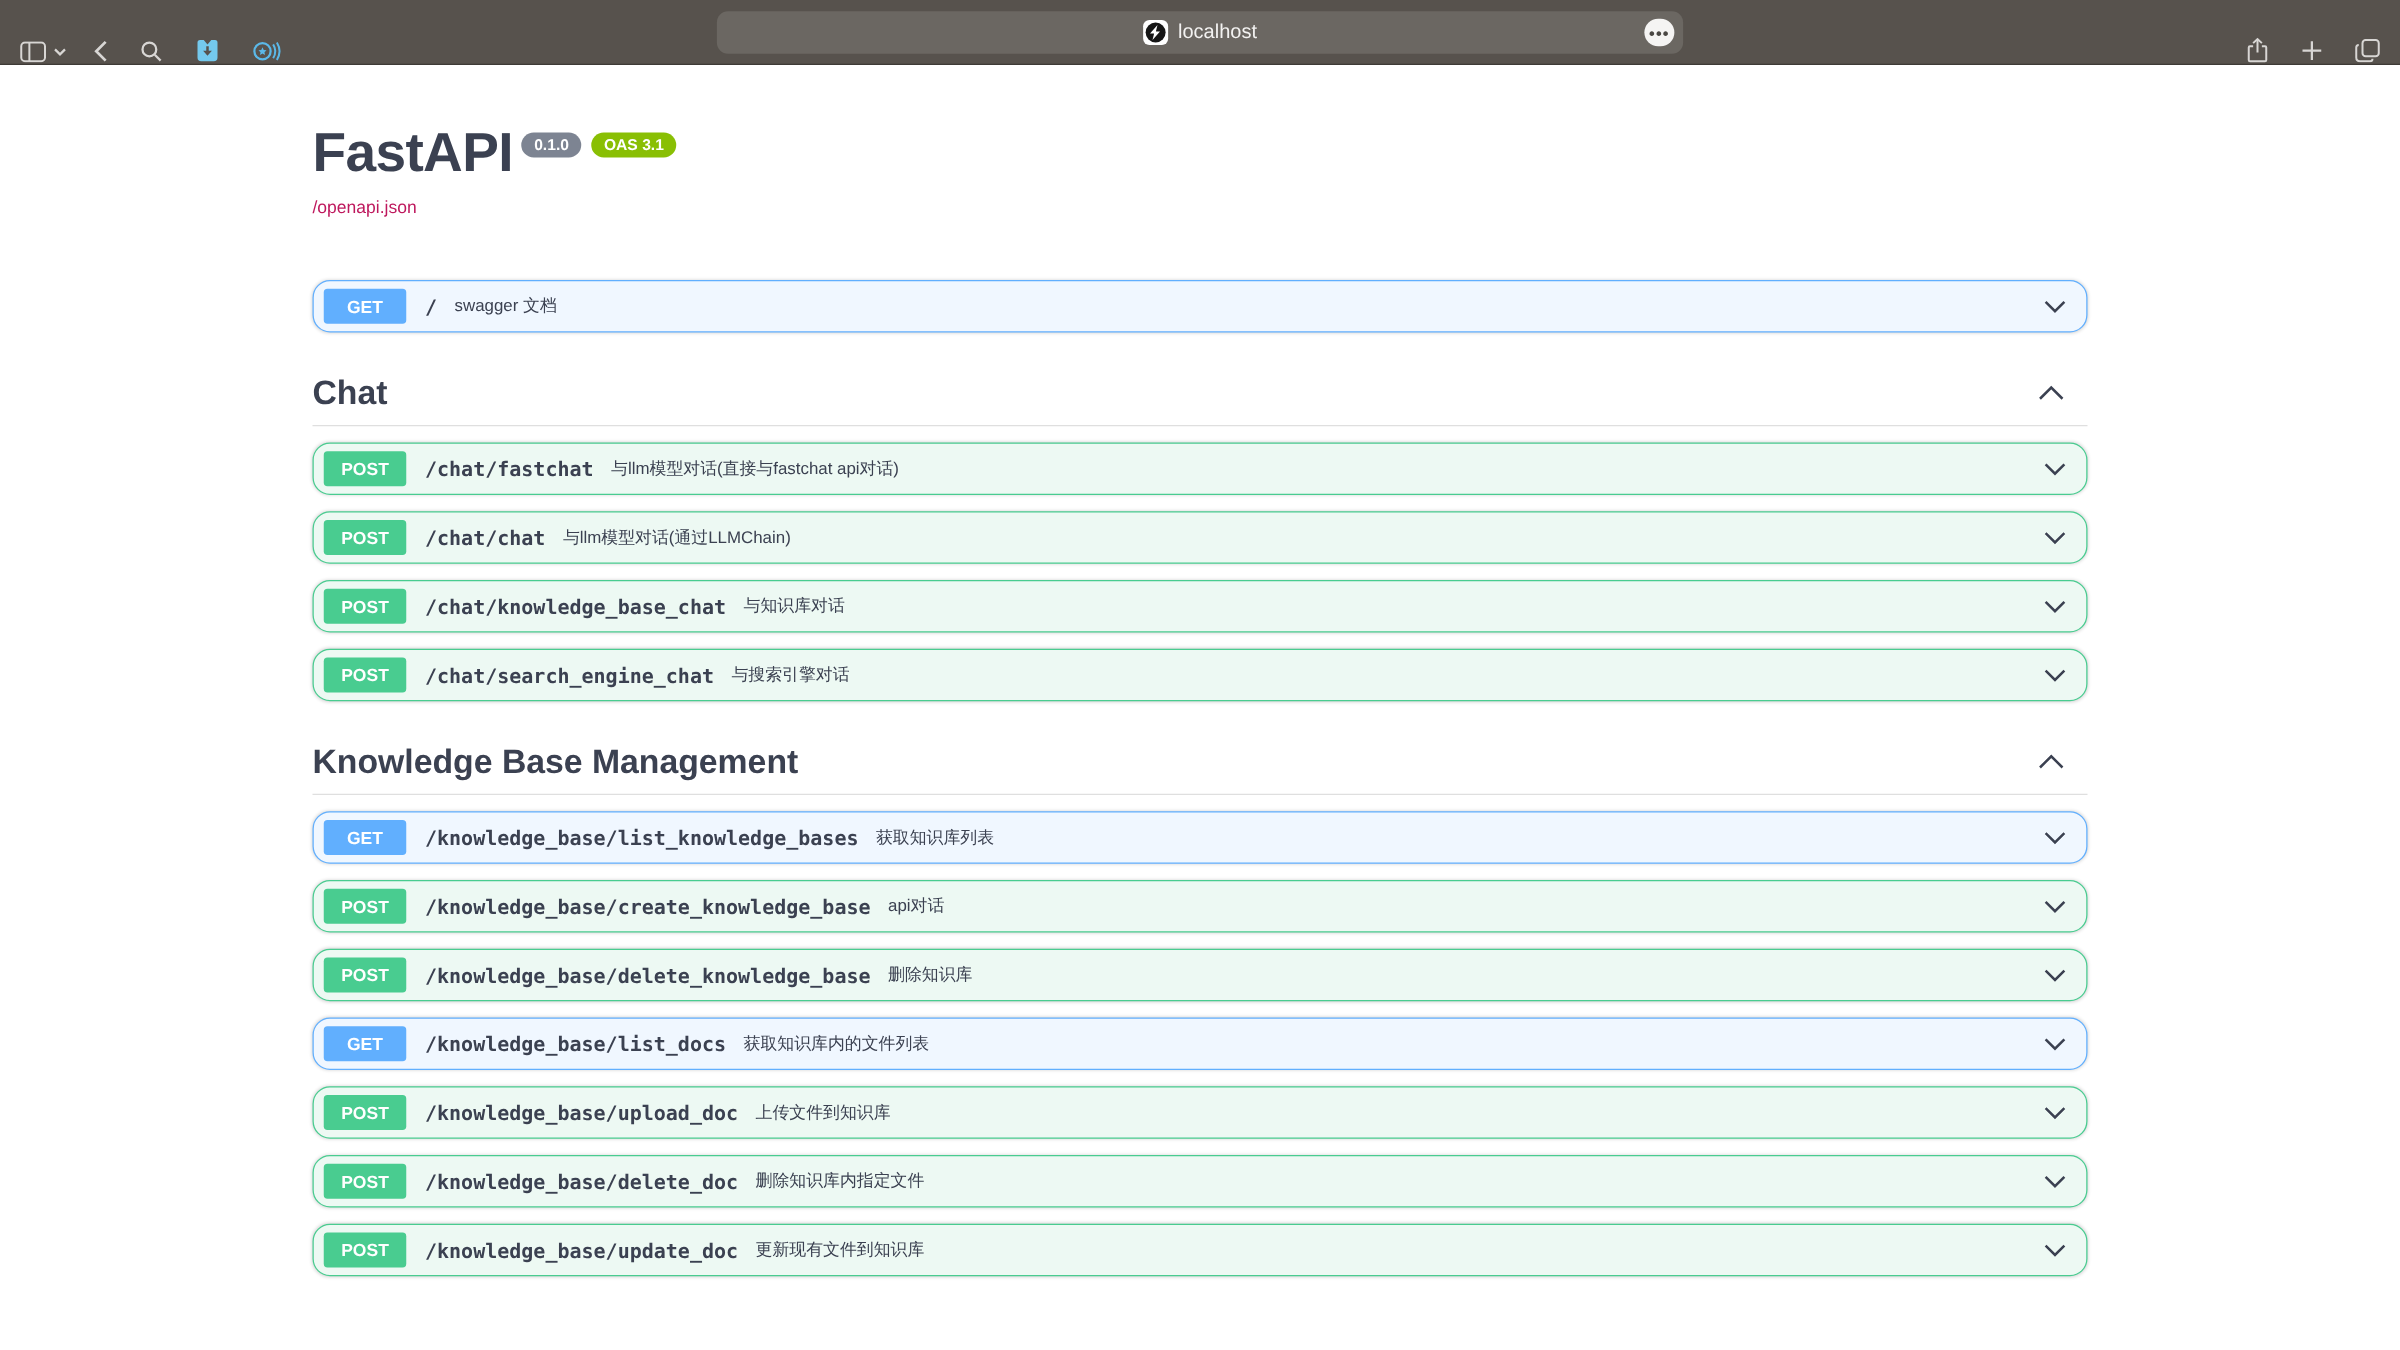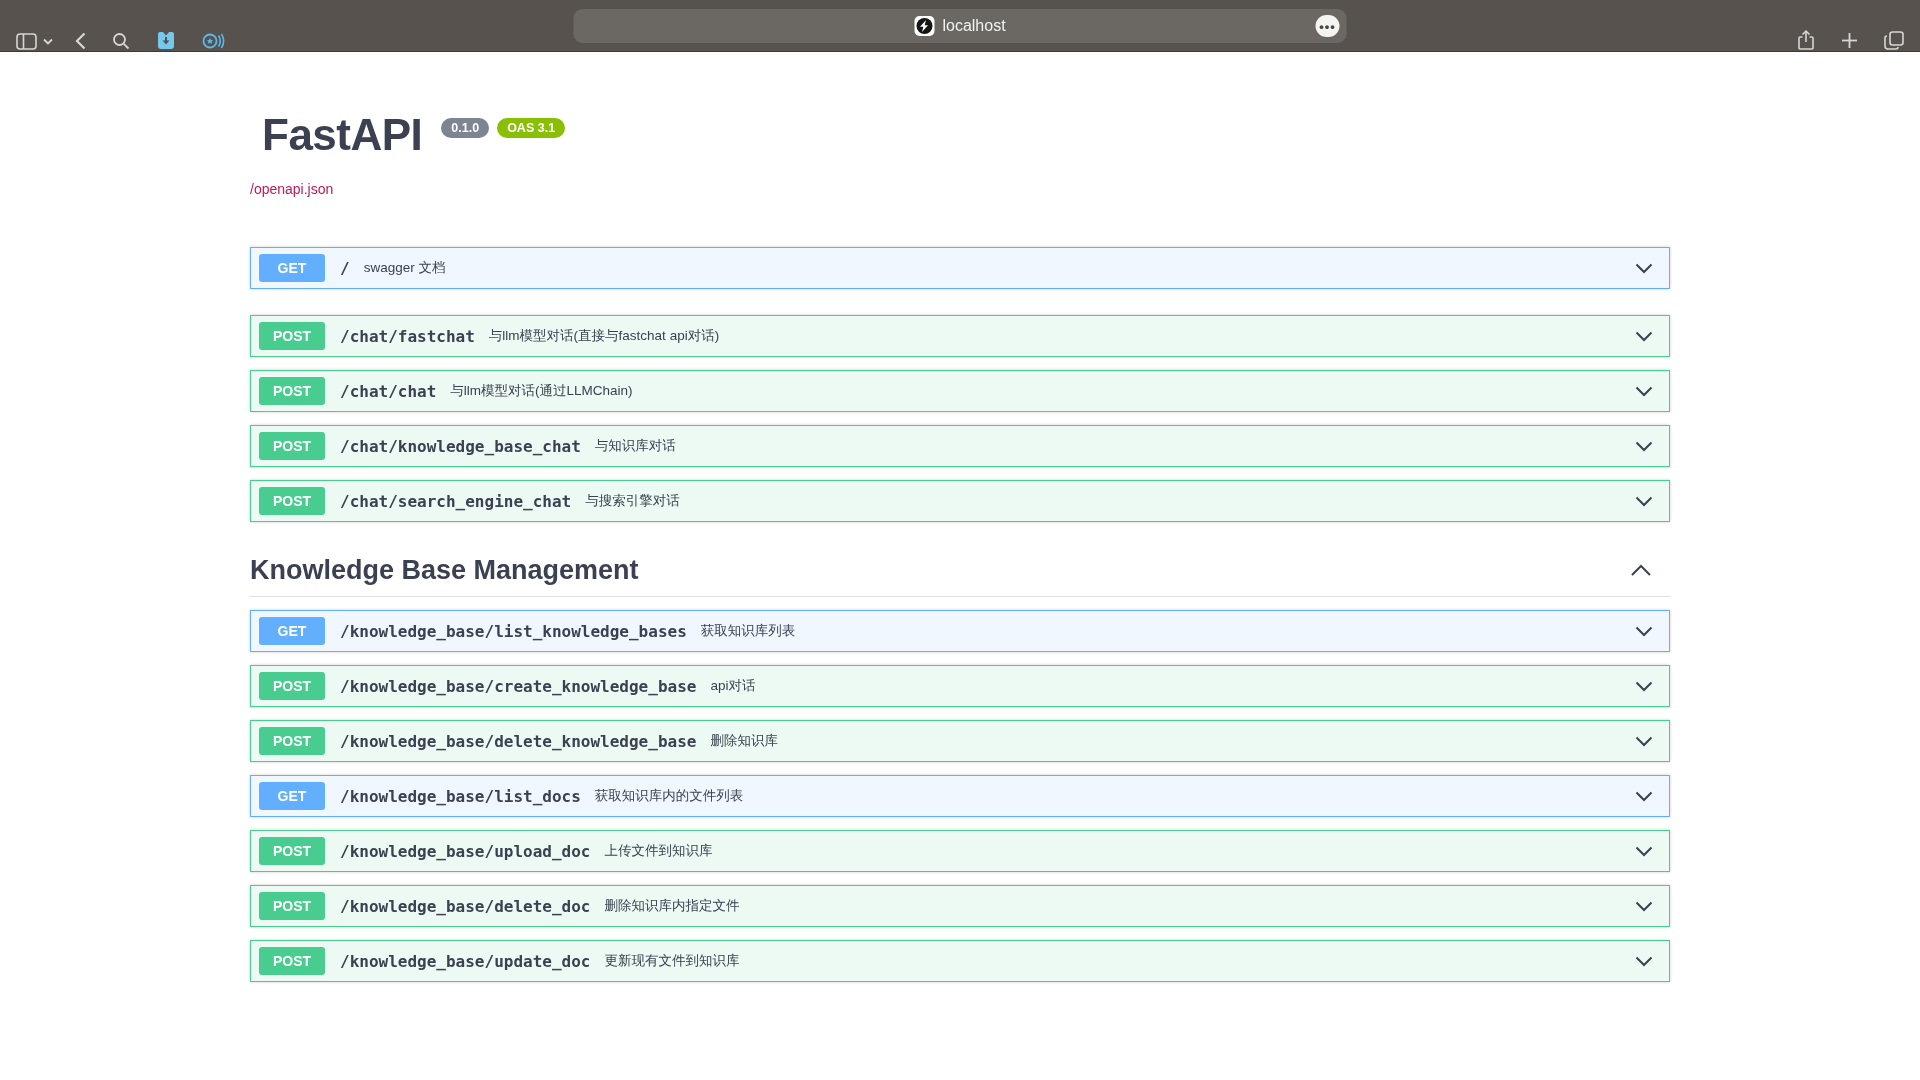--- a/index.html
+++ b/index.html
@@ -65,21 +65,21 @@
   .tb-right { margin-left:auto; display:flex; align-items:center; }
   .tb-right .tb-btn { margin-right:0; margin-left:26px; }
 
   
   .page { height:1027px; background:#ffffff; overflow:hidden; }
   .wrap { width:1420px; margin:0 auto; }
 
   .info { padding-top:46px; }
   .title-row { display:flex; align-items:center; }
   .api-title {
-    margin:12px;
+    margin:0;
     font-size:44px; font-weight:700;
     color:#3b4151;
     letter-spacing:-0.5px;
   }
   .badges { display:flex; align-items:center; margin-left:7px; margin-top:-14px; }
   .badge {
     color:#fff; font-size:12.5px; font-weight:700;
     padding:4px 10px;
     border-radius:57px;
     line-height:1;
@@ -103,21 +103,21 @@
     border-bottom:1px solid #dfdfdf;
     font-size:27px; font-weight:700; color:#3b4151;
     cursor:pointer;
   }
   .section-header .collapse-icon { color:#3b4151; display:flex; margin-right:18px; }
 
   .section-rows { padding-top:13px; }
   .op-row {
     height:42px;
     margin-bottom:13px;
-    border-radius:0;
+    border-radius:14px;
     border:1px solid;
     box-shadow:0 0 3px rgba(0,0,0,.19);
     display:flex; align-items:center;
     padding:0 16px 0 8px;
     cursor:pointer;
   }
   .op-row.get  { background:#f0f7ff; border-color:#61affe; }
   .op-row.post { background:#edf9f3; border-color:#49cc90;justify-content:flex-end; }
 
   .method-badge {
@@ -247,20 +247,28 @@
           <span class="op-path">/</span>
           <span class="op-desc">swagger 文档</span>
           <span class="op-chevron">
             <svg width="18" height="11" viewBox="0 0 18 11" fill="none" stroke="currentColor" stroke-width="2">
                 <polyline points="1.5,1.5 9,9 16.5,1.5"></polyline>
               </svg>
           </span>
         </div>
       </div>
 
+      <h3 class="section-header">
+        <span>Chat</span>
+        <span class="collapse-icon">
+          <svg width="22" height="13" viewBox="0 0 22 13" fill="none" stroke="currentColor" stroke-width="2">
+              <polyline points="2,11 11,2 20,11"></polyline>
+            </svg>
+        </span>
+      </h3>
       <div class="section-rows">
         <div class="op-row post">
           <span class="method-badge">POST</span>
           <span class="op-path">/chat/fastchat</span>
           <span class="op-desc">与llm模型对话(直接与fastchat api对话)</span>
           <span class="op-chevron">
             <svg width="18" height="11" viewBox="0 0 18 11" fill="none" stroke="currentColor" stroke-width="2">
                 <polyline points="1.5,1.5 9,9 16.5,1.5"></polyline>
               </svg>
           </span>

